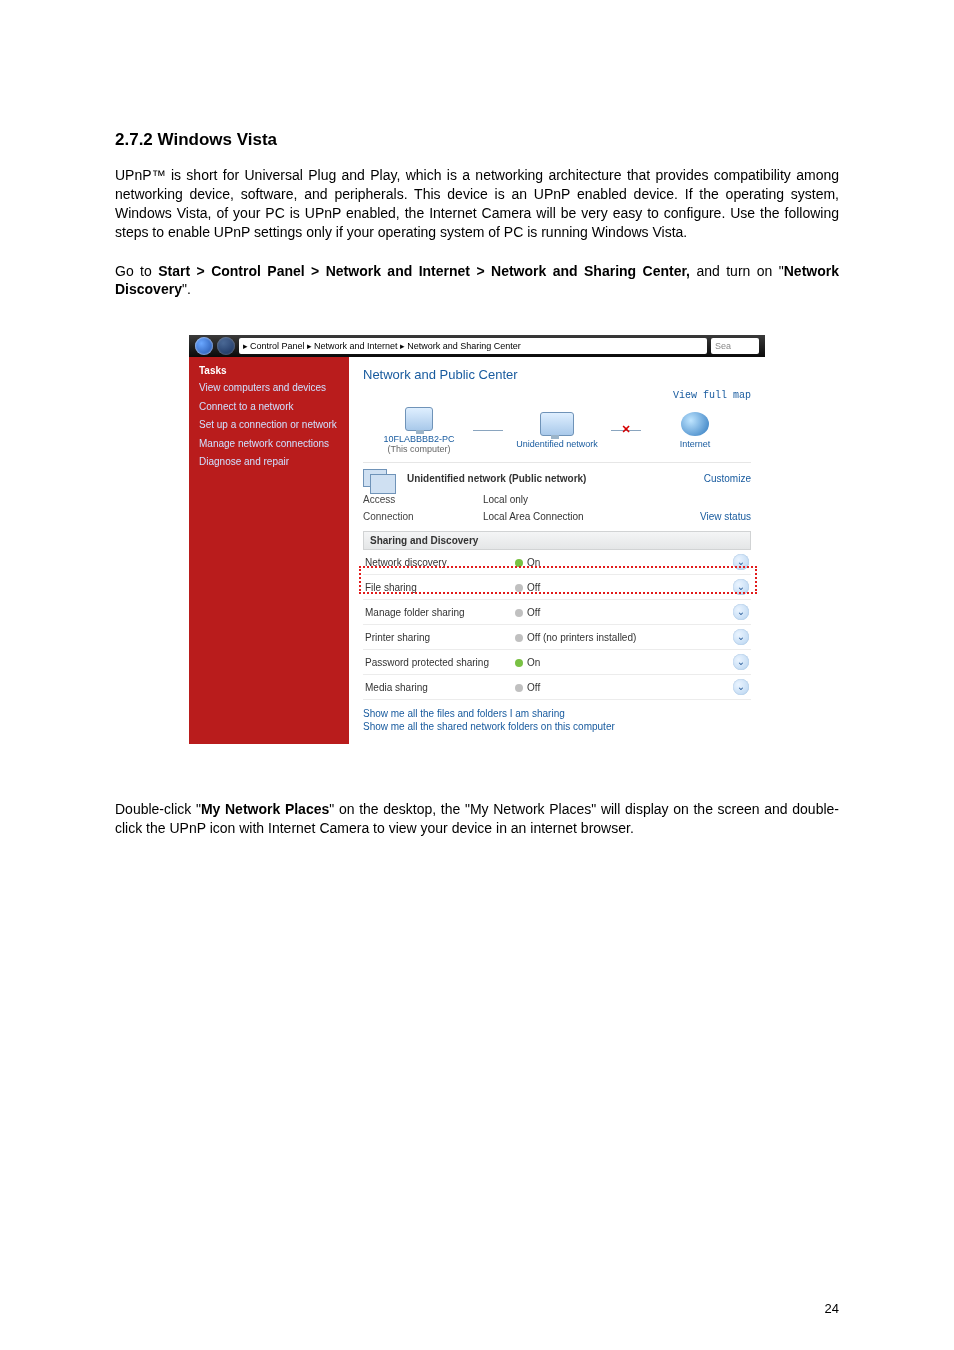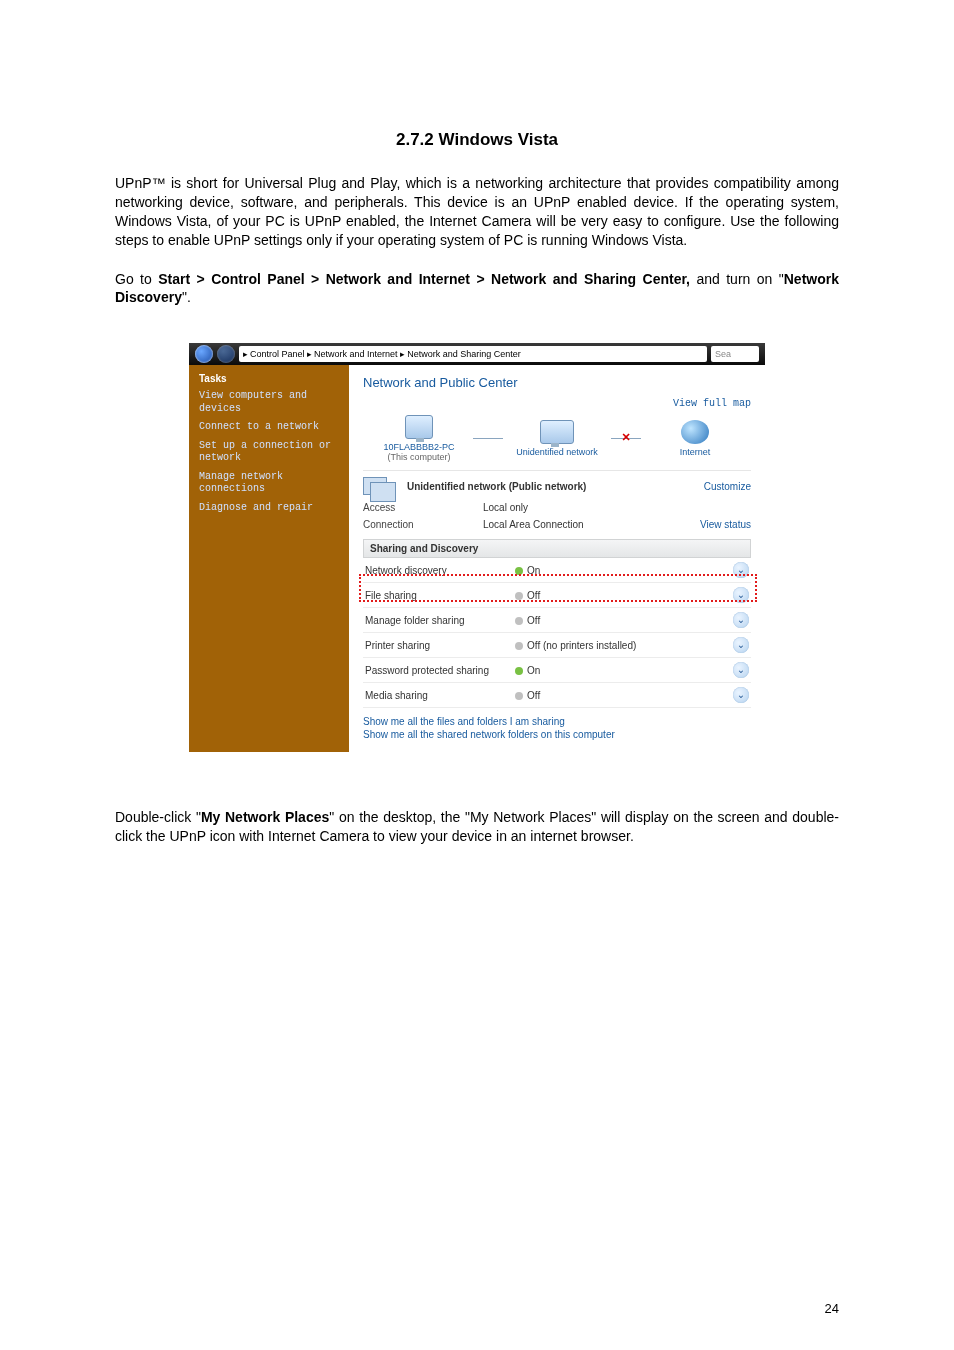--- a/index.html
+++ b/index.html
@@ -8,22 +8,21 @@
     height: 1350px;
     background: #fff;
     font-family: Arial, Helvetica, sans-serif;
     color: #000;
     position: relative;
     padding: 130px 115px 0 115px;
   }
   h2.section-heading {
     font-size: 17px;
     font-weight: bold;
-    margin-bottom: 24px;
-    text-align: center;
+    margin-bottom: 16px;
   }
   p.body-text {
     font-size: 14px;
     line-height: 1.35;
     text-align: justify;
     margin-bottom: 20px;
   }
   .bold { font-weight: bold; }
 
   
@@ -33,29 +32,29 @@
   }
   .ss-topspacer { height: 14px; background:#fff; }
   .ss {
     width: 576px;
     display: flex;
     background: #fff;
     box-shadow: 0 0 0 1px #e7e7e7 inset;
   }
   .ss-sidebar {
     width: 160px;
-    background: #a16207;
+    background: #b91c1c;
     color: #cfe0ff;
     font-size: 10px;
     padding: 8px 10px 20px 10px;
   }
   .ss-sidebar .tasks-hdr {
     color: #fff; font-weight: bold; font-size: 10px; margin-bottom:6px;
   }
-  .ss-sidebar .task-link { color: #cfe0ff; margin-bottom:6px; line-height:1.25; cursor:default;font-family:Liberation Mono, monospace; }
+  .ss-sidebar .task-link { color: #cfe0ff; margin-bottom:6px; line-height:1.25; cursor:default; }
   .ss-main {
     flex:1;
     background: #fff;
     padding: 8px 14px 10px 14px;
     font-size: 10px;
     color:#333;
     position: relative;
   }
   .addrbar {
     height: 22px;

